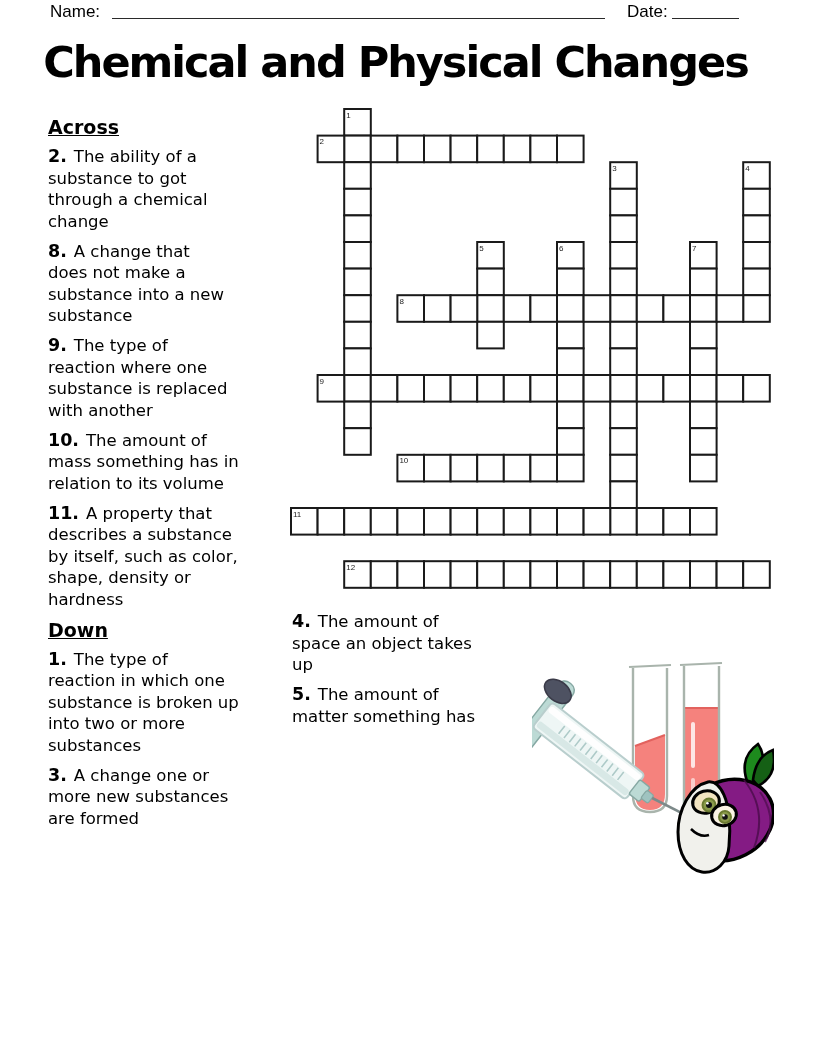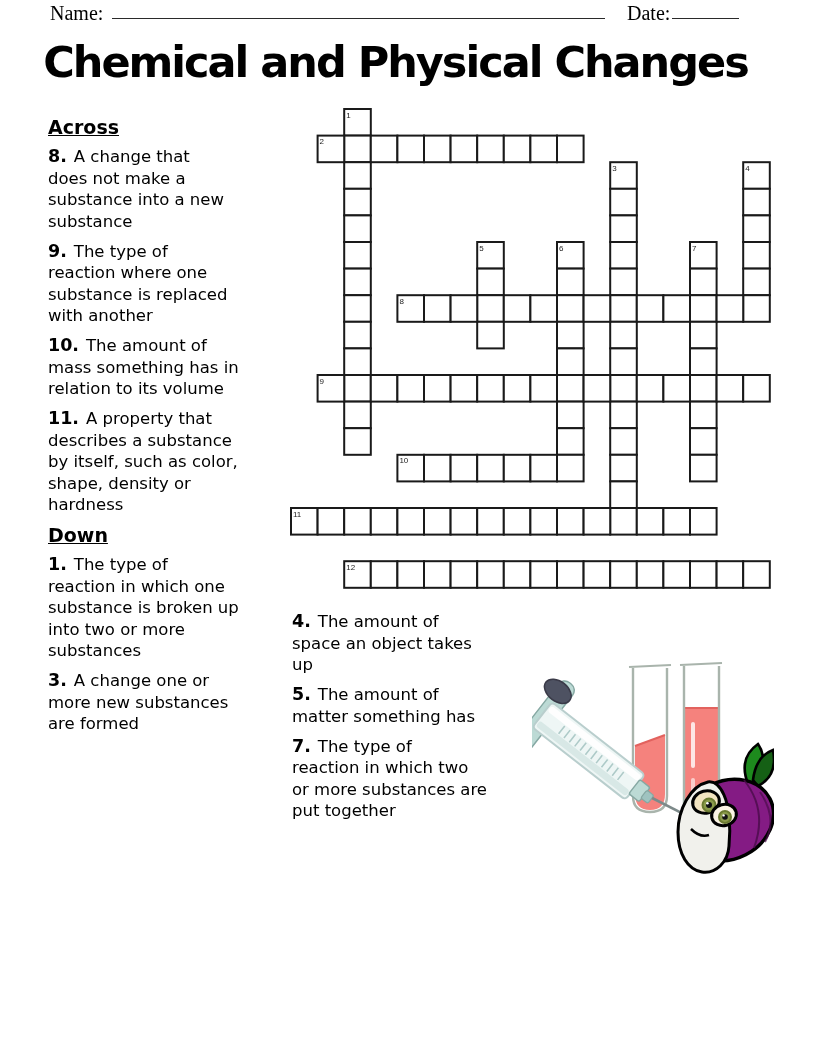--- a/index.html
+++ b/index.html
@@ -1,21 +1,21 @@
 <!DOCTYPE html>
 <html><head>
 <meta charset="utf-8">
 <style>
   html,body{margin:0;padding:0;}
   body{
     width:816px;height:1056px;background:#ffffff;position:relative;overflow:hidden;
     font-family:"DejaVu Sans",sans-serif;color:#000;
   }
   
-  .hdr-label{position:absolute;top:2px;font-family:Liberation Serif, serif;font-size:20px;}
+  .hdr-label{position:absolute;top:2px;font-family:Liberation Sans, sans-serif;font-size:17px;}
   #name-label{left:50px;}
   #date-label{left:627px;}
   .write-line{position:absolute;top:18px;height:0;border-bottom:1.7px solid #2a2a2a;}
   #name-line{left:112px;width:493px;}
   #date-line{left:672px;width:67px;}
   
   .page-title{
     position:absolute;top:35px;left:0;width:791px;text-align:center;
     font-size:43px;font-weight:bold;letter-spacing:-2px;line-height:54px;white-space:nowrap;
   }
@@ -177,20 +177,24 @@
     <text x="403.0" y="143.5" class="gnum">7</text>
     <text x="110.4" y="196.7" class="gnum">8</text>
     <text x="30.6" y="276.5" class="gnum">9</text>
     <text x="110.4" y="356.3" class="gnum">10</text>
     <text x="4.0" y="409.5" class="gnum">11</text>
     <text x="57.2" y="462.7" class="gnum">12</text>
   </svg>
 
 <div class="clue-col" id="left-col">
   <p class="clue-heading">Across</p>
+  <p class="clue"><b class="clue-num">2.</b><span class="clue-text">The ability of a
+substance to got
+through a chemical
+change</span></p>
   <p class="clue"><b class="clue-num">8.</b><span class="clue-text">A change that
 does not make a
 substance into a new
 substance</span></p>
   <p class="clue"><b class="clue-num">9.</b><span class="clue-text">The type of
 reaction where one
 substance is replaced
 with another</span></p>
   <p class="clue"><b class="clue-num">10.</b><span class="clue-text">The amount of
 mass something has in
@@ -210,24 +214,20 @@
 more new substances
 are formed</span></p>
 </div>
 
 <div class="clue-col" id="mid-col">
   <p class="clue"><b class="clue-num">4.</b><span class="clue-text">The amount of
 space an object takes
 up</span></p>
   <p class="clue"><b class="clue-num">5.</b><span class="clue-text">The amount of
 matter something has</span></p>
-  <p class="clue"><b class="clue-num">7.</b><span class="clue-text">The type of
-reaction in which two
-or more substances are
-put together</span></p>
 </div>
 
 <svg id="illo" viewBox="0 0 242 246" xmlns="http://www.w3.org/2000/svg">
 
   <g>
     <path d="M103,94 L133,83 L133,142 Q133,158 118,158 Q103,158 103,142 Z" fill="#f5827d" stroke="none"></path>
     <path d="M103,94 L133,83" stroke="#e2625e" stroke-width="2" fill="none"></path>
     <path d="M101,16 L101,144 Q101,160 118,160 Q135,160 135,144 L135,16" fill="none" stroke="#a9b4ac" stroke-width="2.4"></path>
     <path d="M97,15 L139,13" stroke="#a9b4ac" stroke-width="2" fill="none"></path>
     <rect x="106" y="30" width="3.5" height="55" fill="#ffffff" opacity="0.85"></rect>

